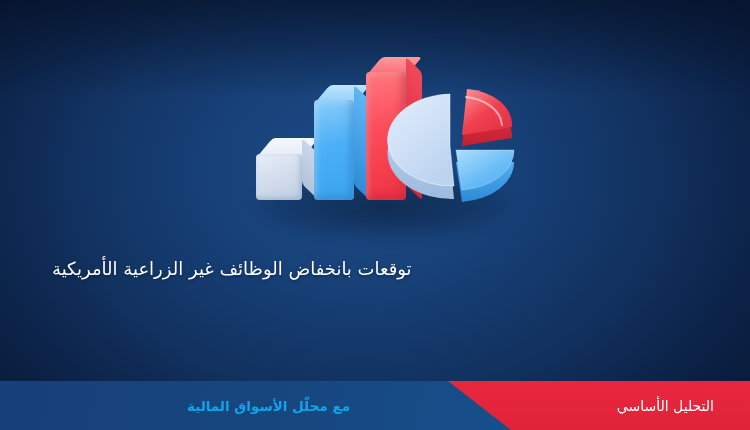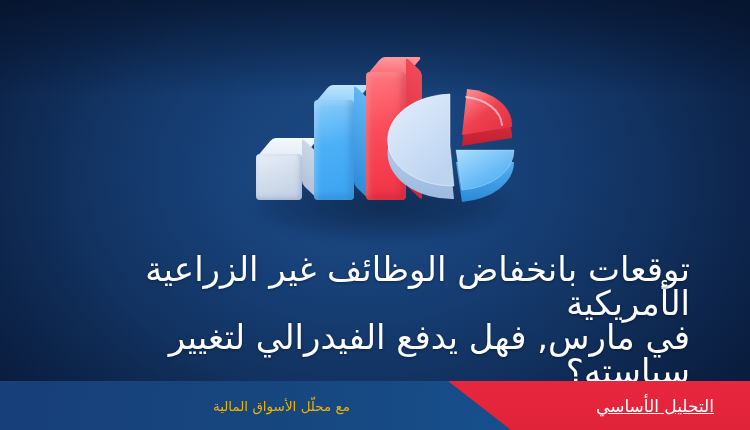--- a/index.html
+++ b/index.html
@@ -142,26 +142,26 @@
     transform-origin: top left;
   }
 
   
   .pie-wrap { position: absolute; left: 138px; top: 34px; width: 130px; height: 140px; }
   .pie-wrap svg { display: block; width: 130px; height: 140px; overflow: visible; }
 
   
   .headline {
     position: absolute;
-    left: 58px;
+    left: 52px;
     right: 60px;
     top: 252px;
-    text-align: right;
+    text-align: left;
     color: #ffffff;
-    font-size: 34px;
+    font-size: 18px;
     line-height: 34px;
     font-weight: 500;
     letter-spacing: 0.2px;
     text-shadow: 0 1px 3px rgba(3,12,30,0.45);
   }
   .headline .l2 { display: block; }
 
   
   .footer {
     position: absolute;
@@ -181,41 +181,40 @@
     clip-path: polygon(448px 0, 100% 0, 100% 100%, 511px 100%);
   }
   .footer-title {
     position: absolute;
     right: 36px;
     top: 0;
     height: 49px;
     display: flex;
     align-items: center;
     color: #ffffff;
-    font-size: 17px;
+    font-size: 14px;
     font-weight: 500;
     letter-spacing: 0.2px;
-    text-decoration: underline;
   }
   .footer-credit {
     position: absolute;
     left: 0;
     top: 0;
     width: 380px;
     height: 49px;
     display: flex;
     align-items: center;
     justify-content: flex-start;
     padding-right: 30px;
     gap: 7px;
     color: #ffffff;
     font-size: 13.5px;
     direction: rtl;
   }
-  .footer-credit .with { font-weight: 400; color: #eab308; }
+  .footer-credit .with { font-weight: 700; color: #0ea5e9; }
   .footer-credit .name { font-weight: 700; color: #ffffff; letter-spacing: 0.1px; }
 </style>
 </head>
 <body>
 
 <div class="stage">
 
   <div class="bg-base"></div>
   <div class="bg-topdark"></div>
   <div class="bg-vignette"></div>
@@ -289,21 +288,20 @@
           <path d="M66,58 L71,12 A50,36 0 0,1 116,50 Z" fill="url(#gRedSide)" transform="translate(0,11)"></path>
           <path d="M66,58 L71,12 A50,36 0 0,1 116,50 Z" fill="url(#gRedTop)"></path>
           <path d="M70,20 A42,30 0 0,1 106,48" fill="none" stroke="rgba(255,255,255,0.55)" stroke-width="2" stroke-linecap="round"></path>
         </g>
       </svg>
     </div>
   </div>
 
   <div class="headline">
     <span class="l1">توقعات بانخفاض الوظائف غير الزراعية الأمريكية</span>
-    <span class="l2">في مارس, فهل يدفع الفيدرالي لتغيير سياسته؟</span>
   </div>
 
   <div class="footer">
     <div class="footer-blue"></div>
     <div class="footer-red"></div>
 
     <div class="footer-title">التحليل الأساسي</div>
 
     <div class="footer-credit">
       <span class="with">مع محلّل الأسواق المالية</span>

